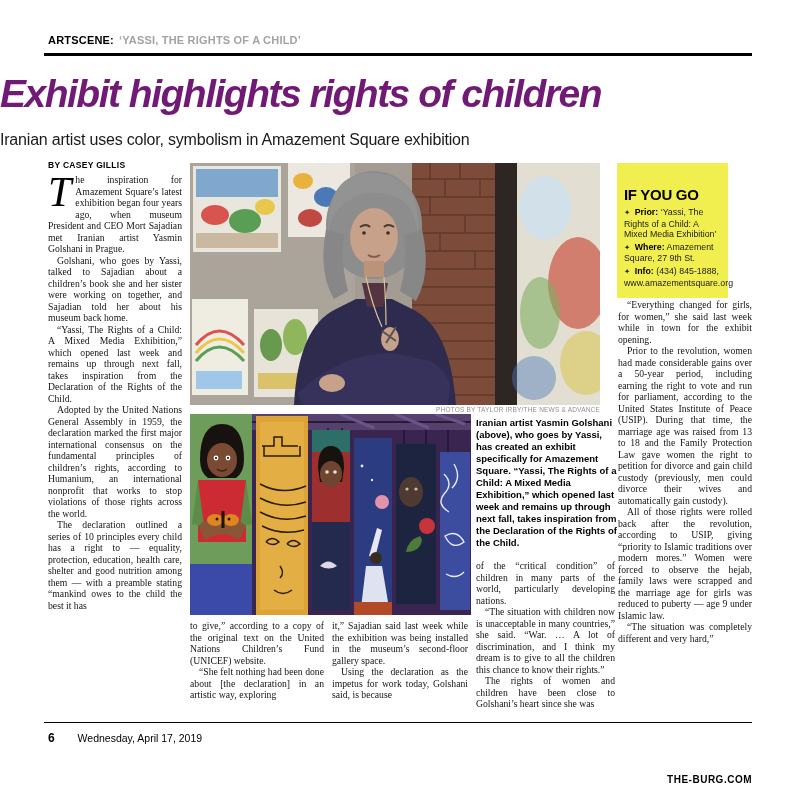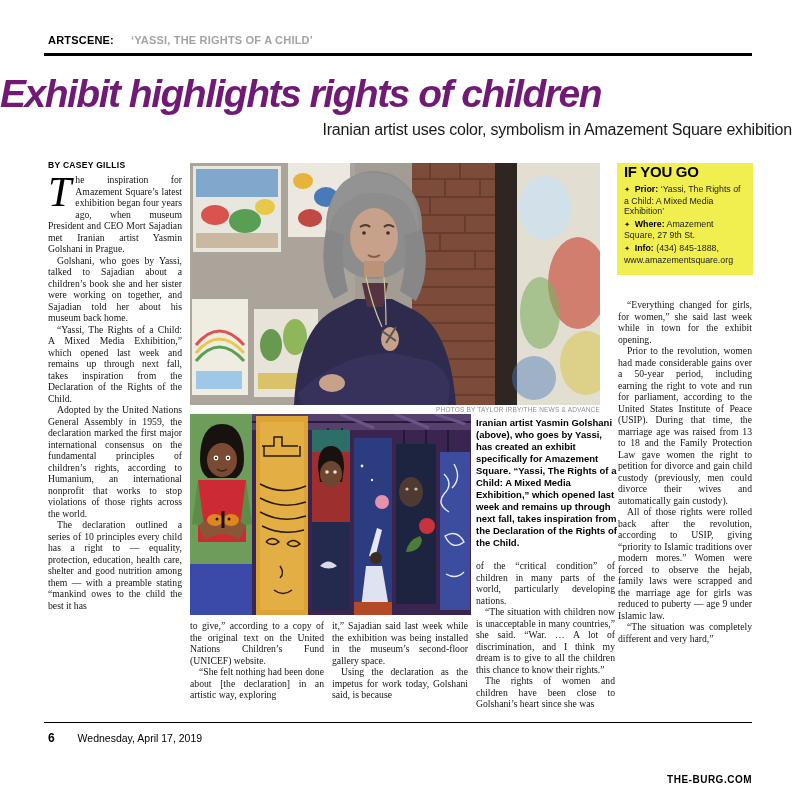--- a/index.html
+++ b/index.html
@@ -1,27 +1,27 @@
 <!DOCTYPE html>
 <html><head>
 <meta charset="utf-8">
 <style>
   html,body{margin:0;padding:0;background:#e8e8e8}
   .page{position:relative;width:792px;height:792px;background:#ffffff;overflow:hidden;
         font-family:"Liberation Serif",serif;color:#111}
   
   .kicker{position:absolute;left:48px;top:34px;font-family:"Liberation Sans",sans-serif;
           font-size:11px;font-weight:bold;letter-spacing:.2px;white-space:nowrap;color:#000}
-  .kicker-story{color:#a3a3a3;margin-left:17px}
+  .kicker-story{color:#a3a3a3;margin-left:5px}
   .kicker-rule{position:absolute;left:44px;top:53px;width:708px;height:3px;background:#000}
   
   .headline{position:absolute;left:0;top:72px;width:792px;margin:0;text-align:left;
             font-family:"Liberation Sans",sans-serif;font-style:italic;font-weight:bold;
             font-size:39px;letter-spacing:-1.5px;color:#701a75}
-  .subhead{position:absolute;left:0;top:121px;width:792px;margin:0;text-align:right;
+  .subhead{position:absolute;left:0;top:131px;width:792px;margin:0;text-align:left;
            font-family:"Liberation Sans",sans-serif;font-weight:normal;font-size:16px;
            letter-spacing:-.2px;color:#1a1a1a}
   .byline{position:absolute;left:48px;top:160px;font-family:"Liberation Sans",sans-serif;
           font-size:8.5px;font-weight:bold;letter-spacing:.3px;color:#000}
   
   .bodycol{position:absolute;font-size:9.7px;line-height:11.5px;text-align:justify;
            color:#141414;overflow:hidden}
   .bodycol p{margin:0;text-indent:9px}
   .bodycol p.ni{text-indent:0}
   .col1{left:48px;top:174px;width:134px;height:544px}
@@ -34,22 +34,22 @@
   
   .photo{position:absolute;display:block}
   .photo1{left:190px;top:163px;width:410px;height:242px}
   .photo2{left:190px;top:414px;width:281px;height:201px}
   .credit{position:absolute;left:190px;top:406px;width:410px;text-align:right;
           font-family:"Liberation Sans",sans-serif;font-size:6.5px;color:#8f8f8f;letter-spacing:.2px}
   .caption{position:absolute;left:476px;top:417px;width:141px;
            font-family:"Liberation Sans",sans-serif;font-weight:bold;font-size:9.5px;
            line-height:12px;color:#000}
   
-  .ifyougo{position:absolute;left:617px;top:163px;width:136px;background:#f1ee4f;
-           padding:0 7px 8px 7px;box-sizing:border-box;font-family:"Liberation Sans",sans-serif}
+  .ifyougo{position:absolute;left:617px;top:163px;width:111px;background:#f1ee4f;
+           padding:23px 7px 8px 7px;box-sizing:border-box;font-family:"Liberation Sans",sans-serif}
   .iyg-title{font-size:15px;font-weight:bold;letter-spacing:-.3px;margin:0 0 4px 0;color:#000}
   .iyg-item{font-size:8.8px;line-height:10.6px;color:#222;margin-bottom:2px}
   .iyg-item b{color:#000}
   .iyg-bullet{font-size:7.5px;margin-right:2px}
   
   .footer-rule{position:absolute;left:44px;top:722px;width:708px;height:1px;background:#000}
   .footer-left{position:absolute;left:48px;top:731px;font-family:"Liberation Sans",sans-serif;
                font-size:10.5px;color:#000}
   .pagenum{font-weight:bold;font-size:12px;margin-right:20px}
   .footer-right{position:absolute;right:40px;top:774px;font-family:"Liberation Sans",sans-serif;

